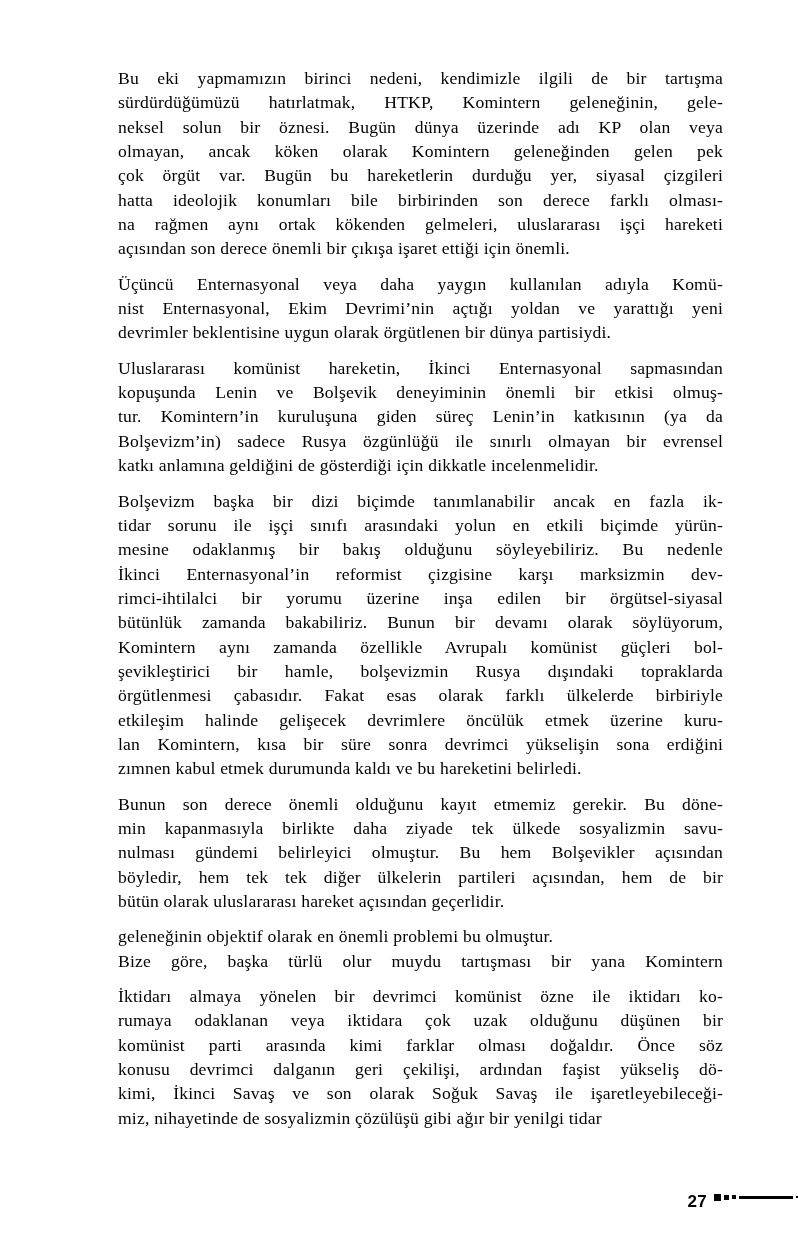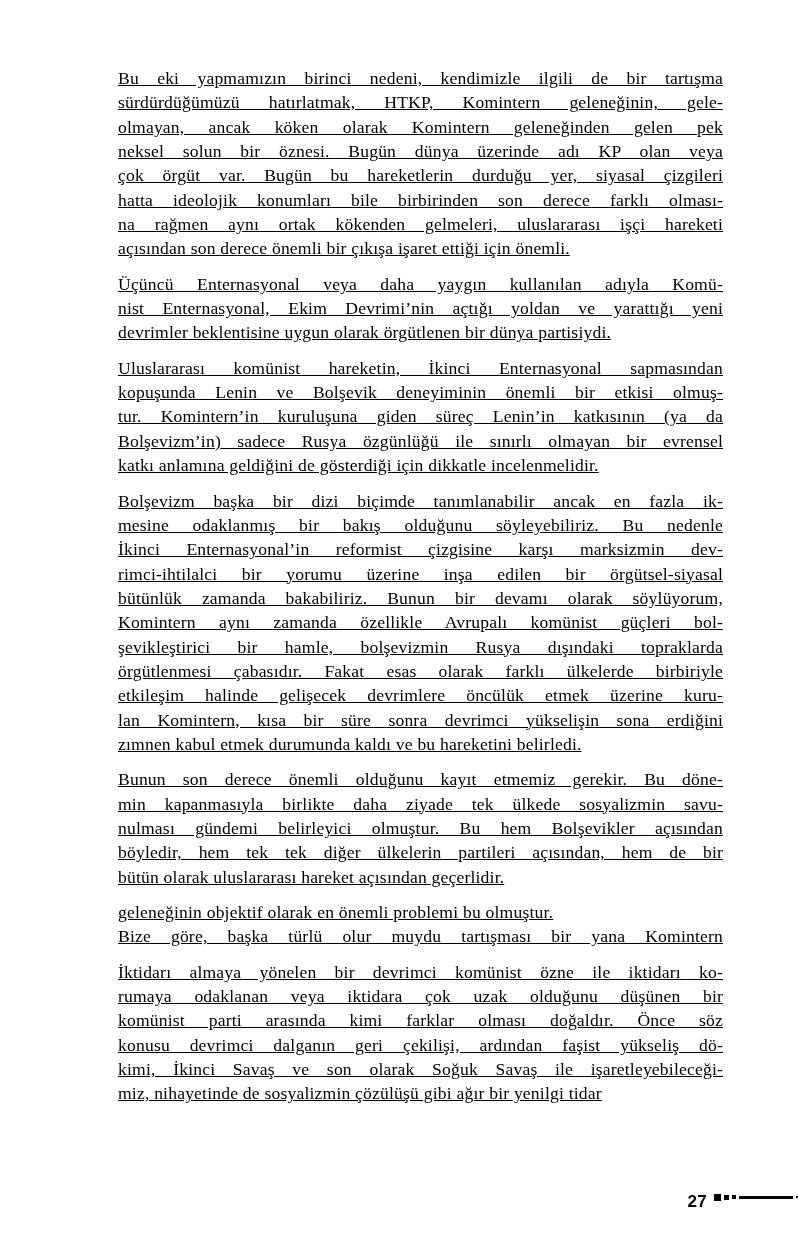--- a/index.html
+++ b/index.html
@@ -20,21 +20,20 @@
     background: #ffffff;
     overflow: hidden;
     box-sizing: border-box;
   }
 
   .text-column {
     position: absolute;
     left: 118px;
     top: 66px;
     width: 605px;
-    text-decoration: underline;
   }
 
   .para {
     margin: 0 0 11px 0;
     padding: 0;
     font-size: 17.6px;
     line-height: 24.35px;
     text-align: justify;
     text-justify: inter-word;
     letter-spacing: 0.01em;
@@ -120,41 +119,42 @@
 </style>
 </head>
 <body>
 
 <div class="page">
 
   <div class="text-column">
     <p class="para">
         <span class="ln">Bu eki yapmamızın birinci nedeni, kendimizle ilgili de bir tartışma</span>
         <span class="ln">sürdürdüğümüzü hatırlatmak, HTKP, Komintern geleneğinin, gele-</span>
+        <span class="ln">neksel solun bir öznesi. Bugün dünya üzerinde adı KP olan veya</span>
         <span class="ln">olmayan, ancak köken olarak Komintern geleneğinden gelen pek</span>
-        <span class="ln">neksel solun bir öznesi. Bugün dünya üzerinde adı KP olan veya</span>
         <span class="ln">çok örgüt var. Bugün bu hareketlerin durduğu yer, siyasal çizgileri</span>
         <span class="ln">hatta ideolojik konumları bile birbirinden son derece farklı olması-</span>
         <span class="ln">na rağmen aynı ortak kökenden gelmeleri, uluslararası işçi hareketi</span>
         <span class="ln last">açısından son derece önemli bir çıkışa işaret ettiği için önemli.</span>
       </p>
     <p class="para">
         <span class="ln">Üçüncü Enternasyonal veya daha yaygın kullanılan adıyla Komü-</span>
         <span class="ln">nist Enternasyonal, Ekim Devrimi’nin açtığı yoldan ve yarattığı yeni</span>
         <span class="ln last">devrimler beklentisine uygun olarak örgütlenen bir dünya partisiydi.</span>
       </p>
     <p class="para">
         <span class="ln">Uluslararası komünist hareketin, İkinci Enternasyonal sapmasından</span>
         <span class="ln">kopuşunda Lenin ve Bolşevik deneyiminin önemli bir etkisi olmuş-</span>
         <span class="ln">tur. Komintern’in kuruluşuna giden süreç Lenin’in katkısının (ya da</span>
         <span class="ln">Bolşevizm’in) sadece Rusya özgünlüğü ile sınırlı olmayan bir evrensel</span>
         <span class="ln last">katkı anlamına geldiğini de gösterdiği için dikkatle incelenmelidir.</span>
       </p>
     <p class="para">
         <span class="ln">Bolşevizm başka bir dizi biçimde tanımlanabilir ancak en fazla ik-</span>
+        <span class="ln">tidar sorunu ile işçi sınıfı arasındaki yolun en etkili biçimde yürün-</span>
         <span class="ln">mesine odaklanmış bir bakış olduğunu söyleyebiliriz. Bu nedenle</span>
         <span class="ln">İkinci Enternasyonal’in reformist çizgisine karşı marksizmin dev-</span>
         <span class="ln">rimci-ihtilalci bir yorumu üzerine inşa edilen bir örgütsel-siyasal</span>
         <span class="ln">bütünlük zamanda bakabiliriz. Bunun bir devamı olarak söylüyorum,</span>
         <span class="ln">Komintern aynı zamanda özellikle Avrupalı komünist güçleri bol-</span>
         <span class="ln">şevikleştirici bir hamle, bolşevizmin Rusya dışındaki topraklarda</span>
         <span class="ln">örgütlenmesi çabasıdır.  Fakat esas olarak farklı ülkelerde birbiriyle</span>
         <span class="ln">etkileşim halinde gelişecek devrimlere öncülük etmek üzerine kuru-</span>
         <span class="ln">lan Komintern, kısa bir süre sonra devrimci yükselişin sona erdiğini</span>
         <span class="ln last">zımnen kabul etmek durumunda kaldı ve bu hareketini belirledi.</span>

